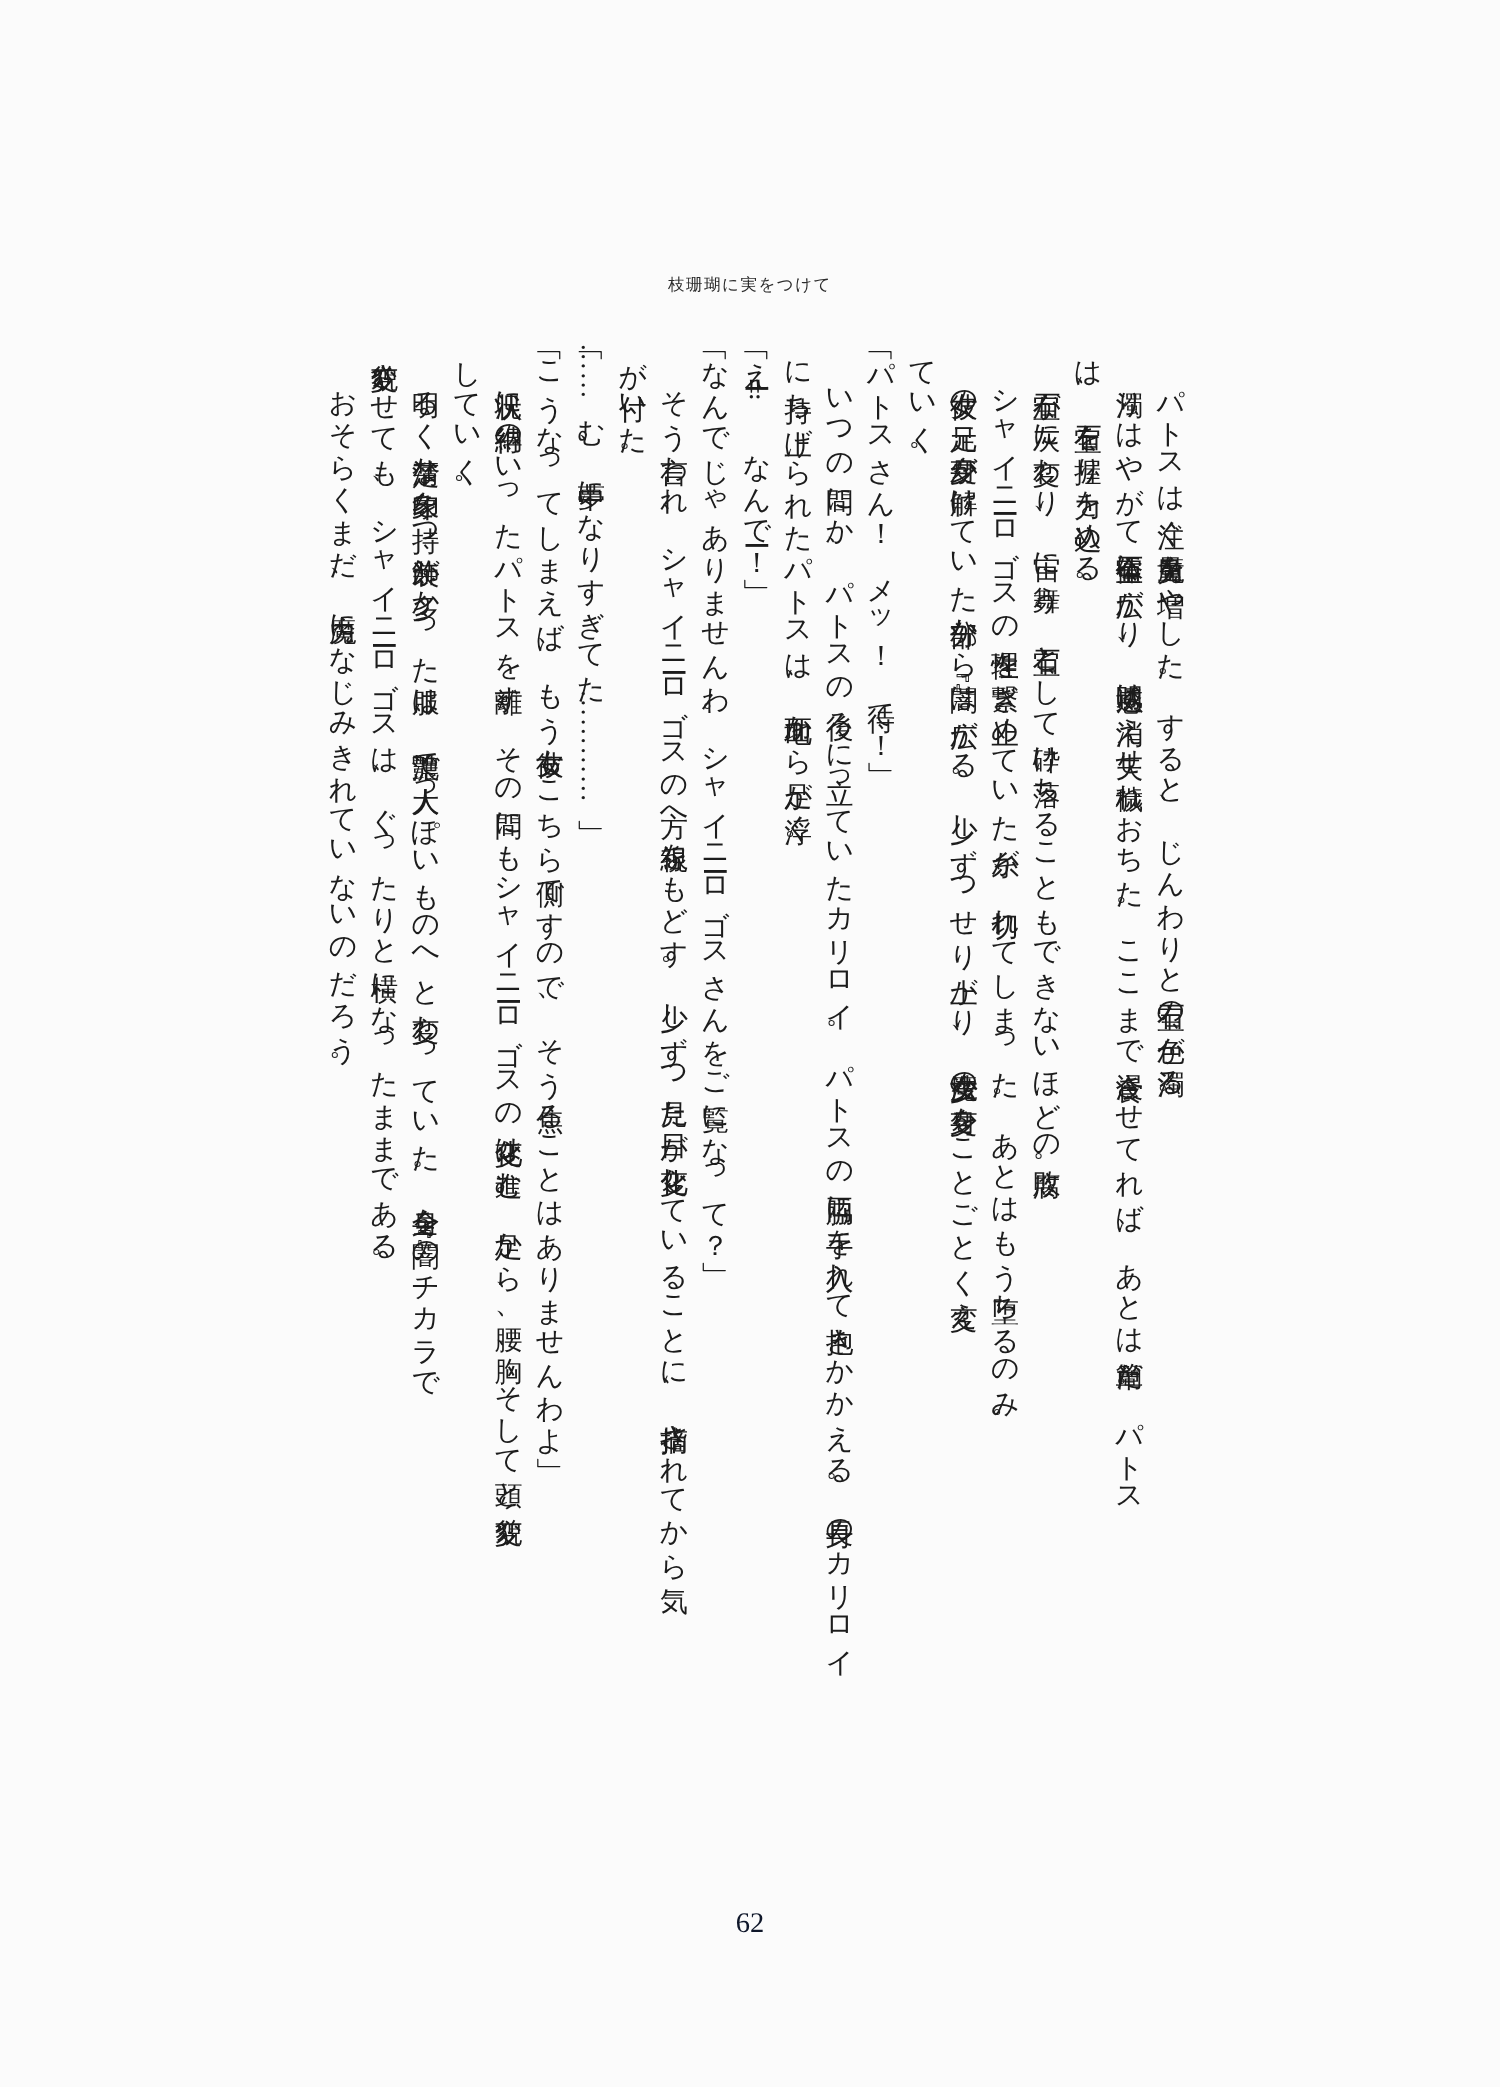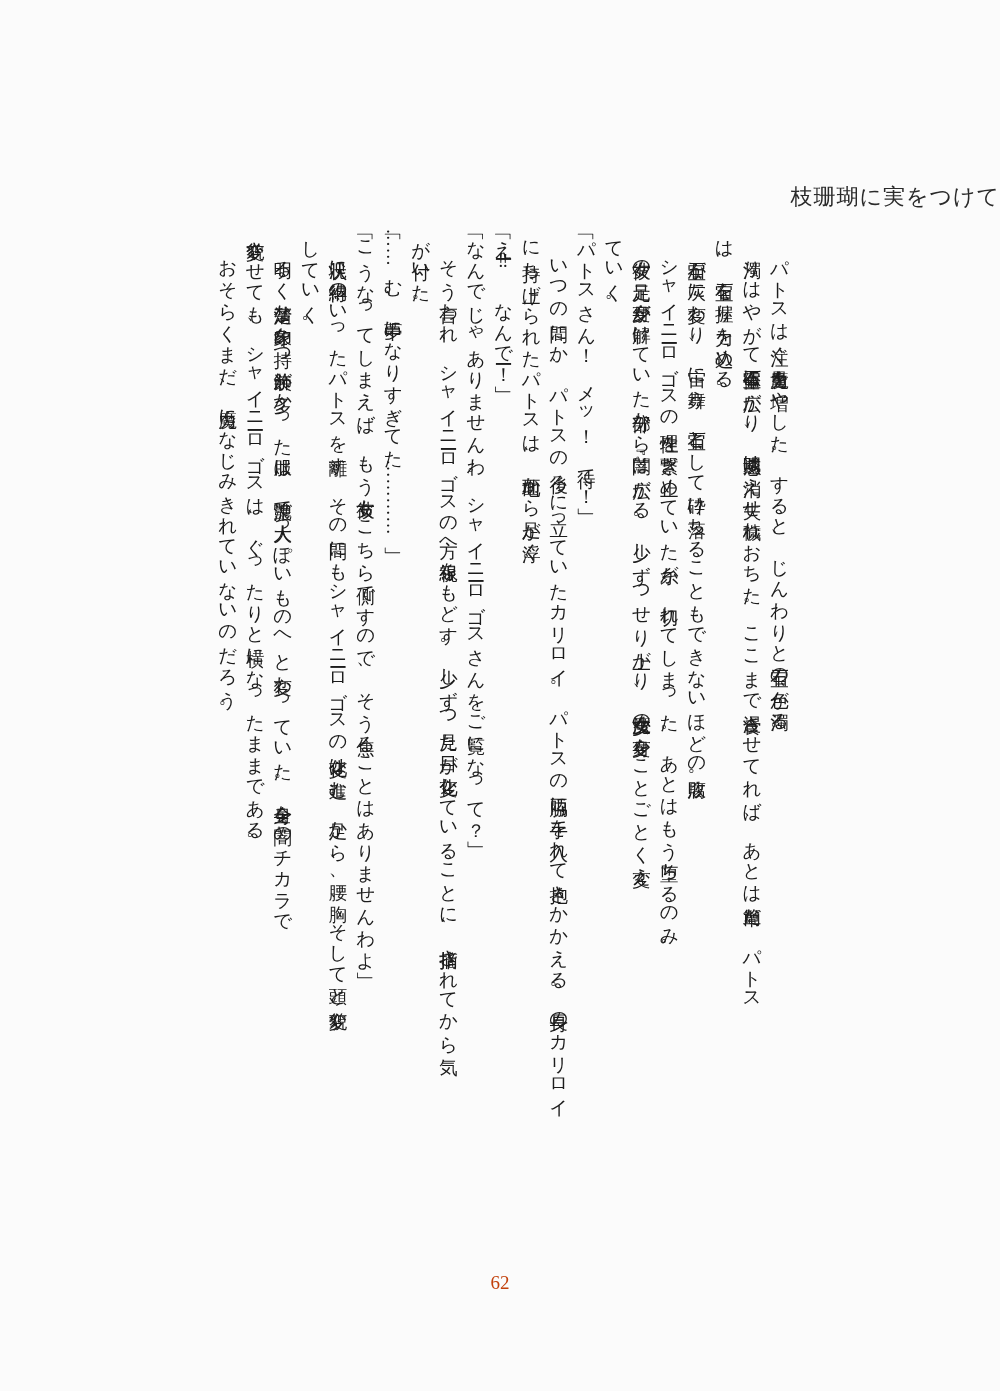--- a/index.html
+++ b/index.html
@@ -22,22 +22,22 @@
   .page {
     position: absolute;
     inset: 0;
     background: var(--paper);
   }
   .header-title {
     position: absolute;
     top: 182px;
     left: 0;
     right: 0;
-    text-align: right;
-    font-size: 22px;
+    text-align: center;
+    font-size: 11px;
     letter-spacing: 1px;
     color: #2a2a2a;
   }
   .text-body {
     position: absolute;
     top: 228px;
     right: 208px;
     writing-mode: vertical-rl;
     text-orientation: mixed;
     font-size: 18.5px;
@@ -49,21 +49,21 @@
   .text-line {
     margin: 0;
   }
   .page-number {
     position: absolute;
     top: 1272px;
     left: 0;
     right: 0;
     text-align: center;
     font-size: 19px;
-    color: #c2410c;
+    color: #0f172a;
   }
 </style>
 </head>
 <body>
 
 <div class="page">
 
   <div class="header-title">枝珊瑚に実をつけて</div>
 
   <div class="text-body" id="text-body"><div class="text-line">　パトスは注ぐ魔力量を増やした。すると、じんわりと宝石の色が濁る。</div><div class="text-line">　濁りはやがて宝石全体に広がり、透明感は消え失せ穢れおちた。ここまで浸食させてれば、あとは簡単だ。パトス</div><div class="text-line">は、宝石を握り力を込める。</div><div class="text-line">　宝石が灰に変わり、宙に舞う。宝石として砕け落ちることもできないほどの腐敗。</div><div class="text-line">　シャイニーロゴスの理性を繋ぎ止めていた糸が、切れてしまった。あとはもう堕ちるのみ。</div><div class="text-line">　彼女の足元、変身が解けていた部分から『闇』は広がる。少しずつせり上がり、魔法少女の変身をことごとく変え</div><div class="text-line">ていく。</div><div class="text-line">「パトスさん！　メッ！　待て！」</div><div class="text-line">　いつの間にか、パトスの後ろに立っていたカリロイ。パトスの両脇に手を入れて抱きかかえる。長身のカリロイ</div><div class="text-line">に持ち上げられたパトスは、地面から足が浮く。</div><div class="text-line">「えー‼　なんでー！」</div><div class="text-line">「なんでじゃありませんわ。シャイニーロゴスさんをご覧になって？」</div><div class="text-line">　そう言われ、シャイニーロゴスの方へ視線をもどす。少しずつ見た目が変化していることに、指摘されてから気</div><div class="text-line">が付いた。</div><div class="text-line">「……む、夢中になりすぎてた…………」</div><div class="text-line">「こうなってしまえば、もう彼女もこちら側ですので、そう焦ることはありませんわよ」</div><div class="text-line">　状況に納得のいったパトスを離す。その間にもシャイニーロゴスの変化は進む。足から、腰、胸、そして頭と変貌</div><div class="text-line">していく。</div><div class="text-line">　明るく清楚な印象を持つ装飾が多かった服は、濃艶で大人っぽいものへと変わっていた。全身を『闇』のチカラで</div><div class="text-line">変貌させても、シャイニーロゴスは、ぐったりと横になったままである。</div><div class="text-line">　おそらくまだ、魔力になじみきれていないのだろう。</div></div>

